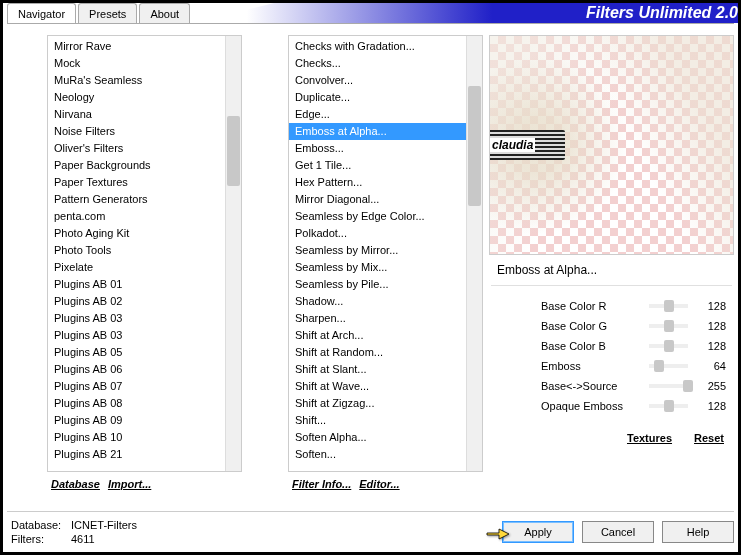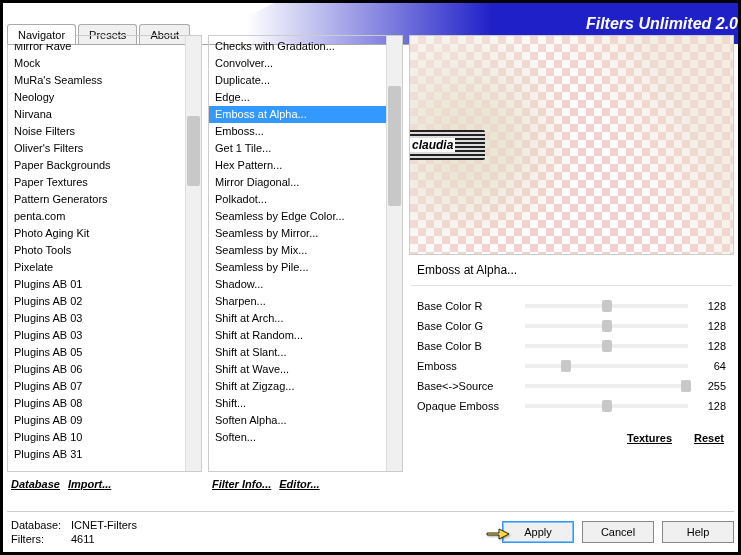--- a/index.html
+++ b/index.html
@@ -1,27 +1,27 @@
 <!DOCTYPE html>
 <html><head>
 <meta charset="utf-8">
 <style>
 * { box-sizing: border-box; margin: 0; padding: 0; }
 body { font-family: "Segoe UI", Tahoma, Arial, sans-serif; font-size: 11px; background: #fff; }
 .frame { border: 3px solid #000; width: 741px; height: 555px; position: relative; background: #fff; }
-.header { height: 41px; display: flex; align-items: stretch; }
+.header { height: 20px; display: flex; align-items: stretch; }
 .tabs { display: flex; align-items: flex-end; padding-left: 4px; }
 .tab { border: 1px solid #aaa; border-bottom: none; padding: 4px 10px 3px; background: #f0f0f0; font-size: 11px; margin-right: 2px; border-radius: 3px 3px 0 0; cursor: default; }
 .tab.active { background: #fff; position: relative; z-index: 2; }
 .title-wedge { flex: 1; background: linear-gradient(to right, #fff 0%, #fff 10%, #2020c8 55%, #2020c8 100%); clip-path: polygon(15% 0, 100% 0, 100% 100%, 0 100%); display: flex; align-items: center; justify-content: flex-end; }
 .title-text { color: #fff; font-style: italic; font-weight: bold; font-size: 16px; font-family: "Arial Black", Arial, sans-serif; }
 .divider { border-top: 1px solid #aaa; margin: 0 4px; }
 
 .content { position: absolute; top: 26px; left: 4px; right: 4px; bottom: 60px; display: flex; gap: 6px; padding-top: 6px; }
-.listcol { flex: 0 0 195px; display: flex; flex-direction: column; }
+.listcol { flex: 0 0 195px; display: flex; flex-direction: column; margin-left: 40px; }
 .listbox { flex: 1; display: flex; border: 1px solid #ccc; }
 .listitems { flex: 1; overflow: hidden; padding: 2px 0; }
 .li { padding: 1px 6px; white-space: nowrap; cursor: default; font-size: 11px; line-height: 15px; position: relative; }
 .li.sel { background: #3399ff; color: #fff; }
 .scrollbar { width: 16px; background: #f0f0f0; position: relative; border-left: 1px solid #ddd; }
 .thumb { position: absolute; left: 1px; right: 1px; background: #c8c8c8; border-radius: 2px; }
 .listbtns { display: flex; padding: 6px 4px 2px; gap: 8px; font-style: italic; }
 .linkbtn { font-weight: bold; font-size: 11px; text-decoration: underline; cursor: default; }
 
 .rightcol { flex: 1; display: flex; flex-direction: column; gap: 4px; }
@@ -31,21 +31,21 @@
   background-size: 16px 16px; background-position: 0 0, 0 8px, 8px -8px, -8px 0; position: relative; overflow: hidden; }
 .preview::after { content:""; position:absolute; inset:0; background:
   radial-gradient(circle at 20% 50%, rgba(230,220,200,0.7) 12%, transparent 40%),
   linear-gradient(120deg, rgba(240,235,225,0.6) 10%, transparent 45%),
   linear-gradient(60deg, transparent 55%, rgba(235,225,210,0.6) 80%); }
 .watermark { position: absolute; left: -30px; top: 50%; transform: translateY(-50%); background: repeating-linear-gradient(#222 0 2px, #ddd 2px 4px); padding: 8px 30px; font-weight: bold; font-style: italic; font-size: 12px; z-index: 5; border-radius: 2px; }
 .watermark span { background: #fff; padding: 0 2px; }
 
 .filtername { padding: 4px 8px; font-size: 12px; }
 .hr { border-top: 1px solid #e0e0e0; margin: 0 2px 4px; }
-.params { padding: 2px 8px; }
+.params { padding: 2px 8px; margin-left: 44px; }
 .prow { display: flex; align-items: center; height: 20px; }
 .plabel { flex: 0 0 100px; }
 .pslider { flex: 1; height: 4px; background: #eee; position: relative; margin: 0 8px; }
 .pslider .knob { position: absolute; top: -4px; width: 10px; height: 12px; background: #c8c8c8; border-radius: 2px; }
 .pval { flex: 0 0 30px; text-align: right; }
 
 .rbtns { display: flex; justify-content: flex-end; gap: 22px; padding: 10px 10px 4px; }
 
 .footer { position: absolute; left: 4px; right: 4px; bottom: 6px; }
 .footer-div { border-top: 1px solid #ccc; margin-bottom: 6px; }
@@ -97,46 +97,47 @@
             <div class="li">Plugins AB 01</div>
             <div class="li">Plugins AB 02</div>
             <div class="li">Plugins AB 03</div>
             <div class="li">Plugins AB 03</div>
             <div class="li">Plugins AB 05</div>
             <div class="li">Plugins AB 06</div>
             <div class="li">Plugins AB 07</div>
             <div class="li">Plugins AB 08</div>
             <div class="li">Plugins AB 09</div>
             <div class="li">Plugins AB 10</div>
-            <div class="li">Plugins AB 31</div>
+            <div class="li">Plugins AB 21</div>
           </div>
         <div class="scrollbar">
             <div class="thumb" style="top:80px;height:70px"></div>
           </div>
       </div>
       <div class="listbtns">
         <span class="linkbtn">Database</span>
         <span class="linkbtn">Import...</span>
       </div>
     </div>
 
     <div class="listcol">
       <div class="listbox">
         <div class="listitems" id="miditems">
             <div class="li">Checks with Gradation...</div>
+            <div class="li">Checks...</div>
             <div class="li">Convolver...</div>
             <div class="li">Duplicate...</div>
             <div class="li">Edge...</div>
             <div class="li sel" style="position: relative;">Emboss at Alpha...</div>
             <div class="li">Emboss...</div>
             <div class="li">Get 1 Tile...</div>
             <div class="li">Hex Pattern...</div>
             <div class="li">Mirror Diagonal...</div>
+            <div class="li">Seamless by Edge Color...</div>
             <div class="li">Polkadot...</div>
-            <div class="li">Seamless by Edge Color...</div>
             <div class="li">Seamless by Mirror...</div>
             <div class="li">Seamless by Mix...</div>
             <div class="li">Seamless by Pile...</div>
             <div class="li">Shadow...</div>
             <div class="li">Sharpen...</div>
             <div class="li">Shift at Arch...</div>
             <div class="li">Shift at Random...</div>
             <div class="li">Shift at Slant...</div>
             <div class="li">Shift at Wave...</div>
             <div class="li">Shift at Zigzag...</div>

